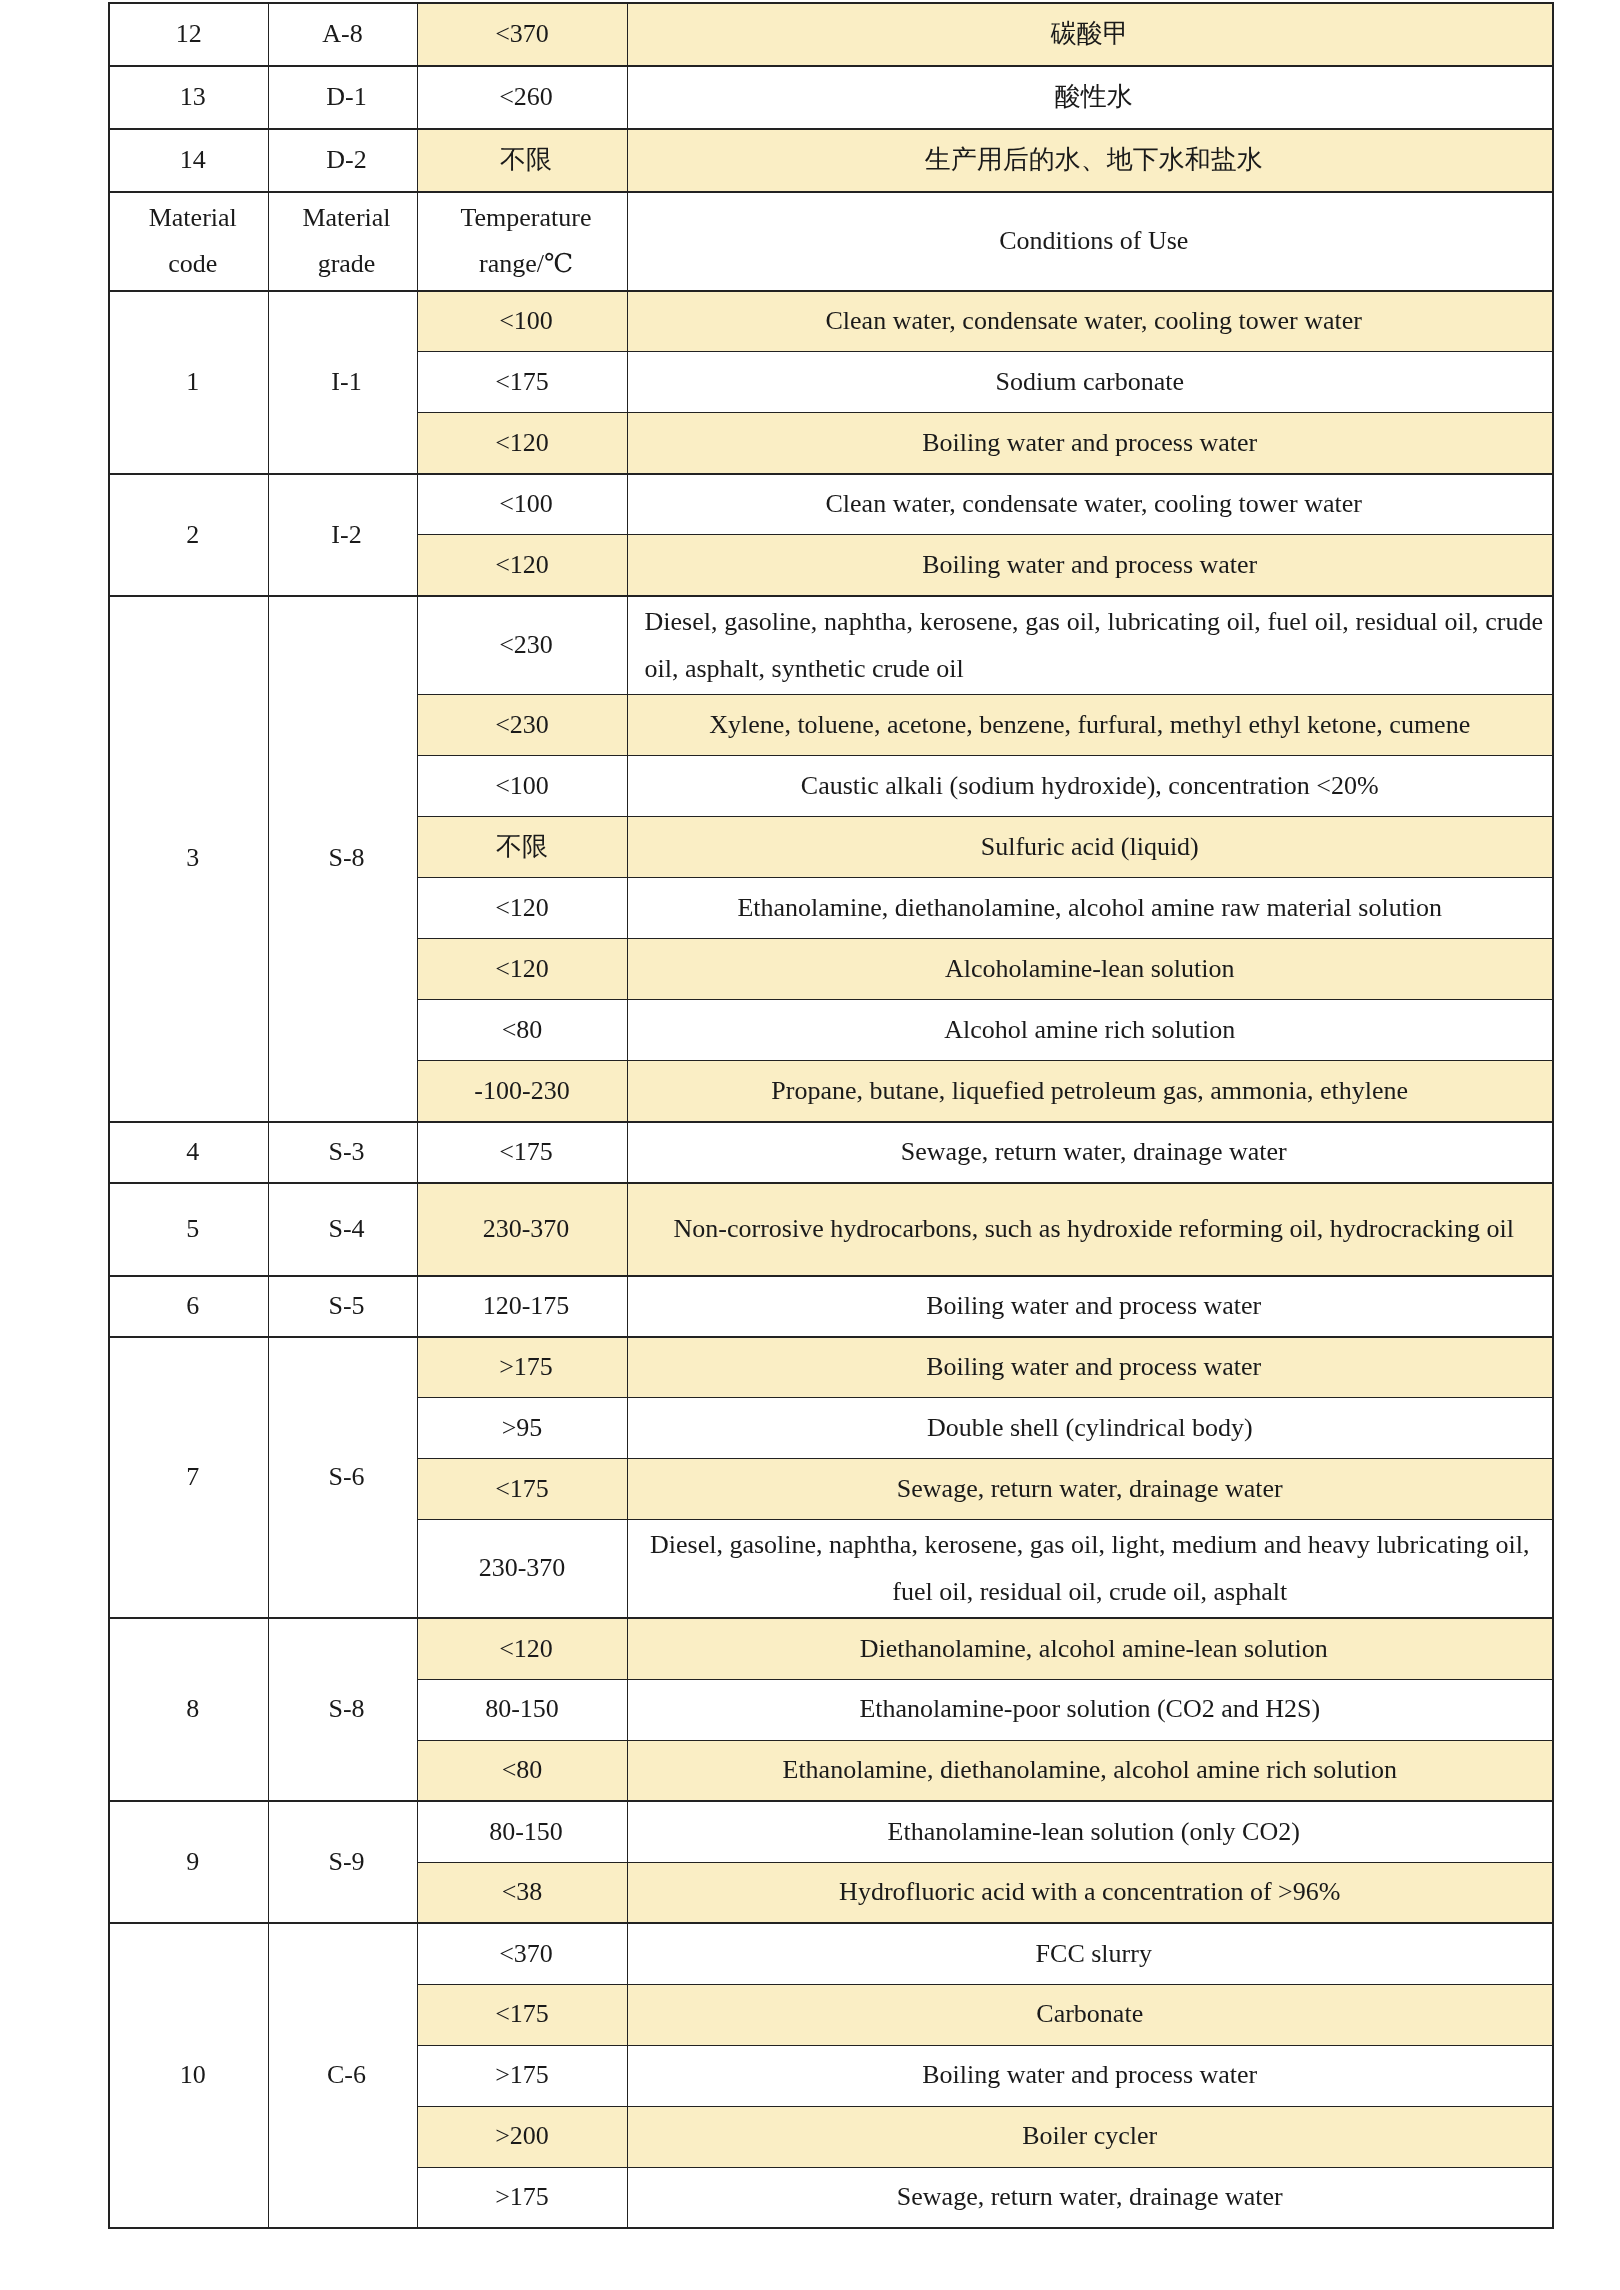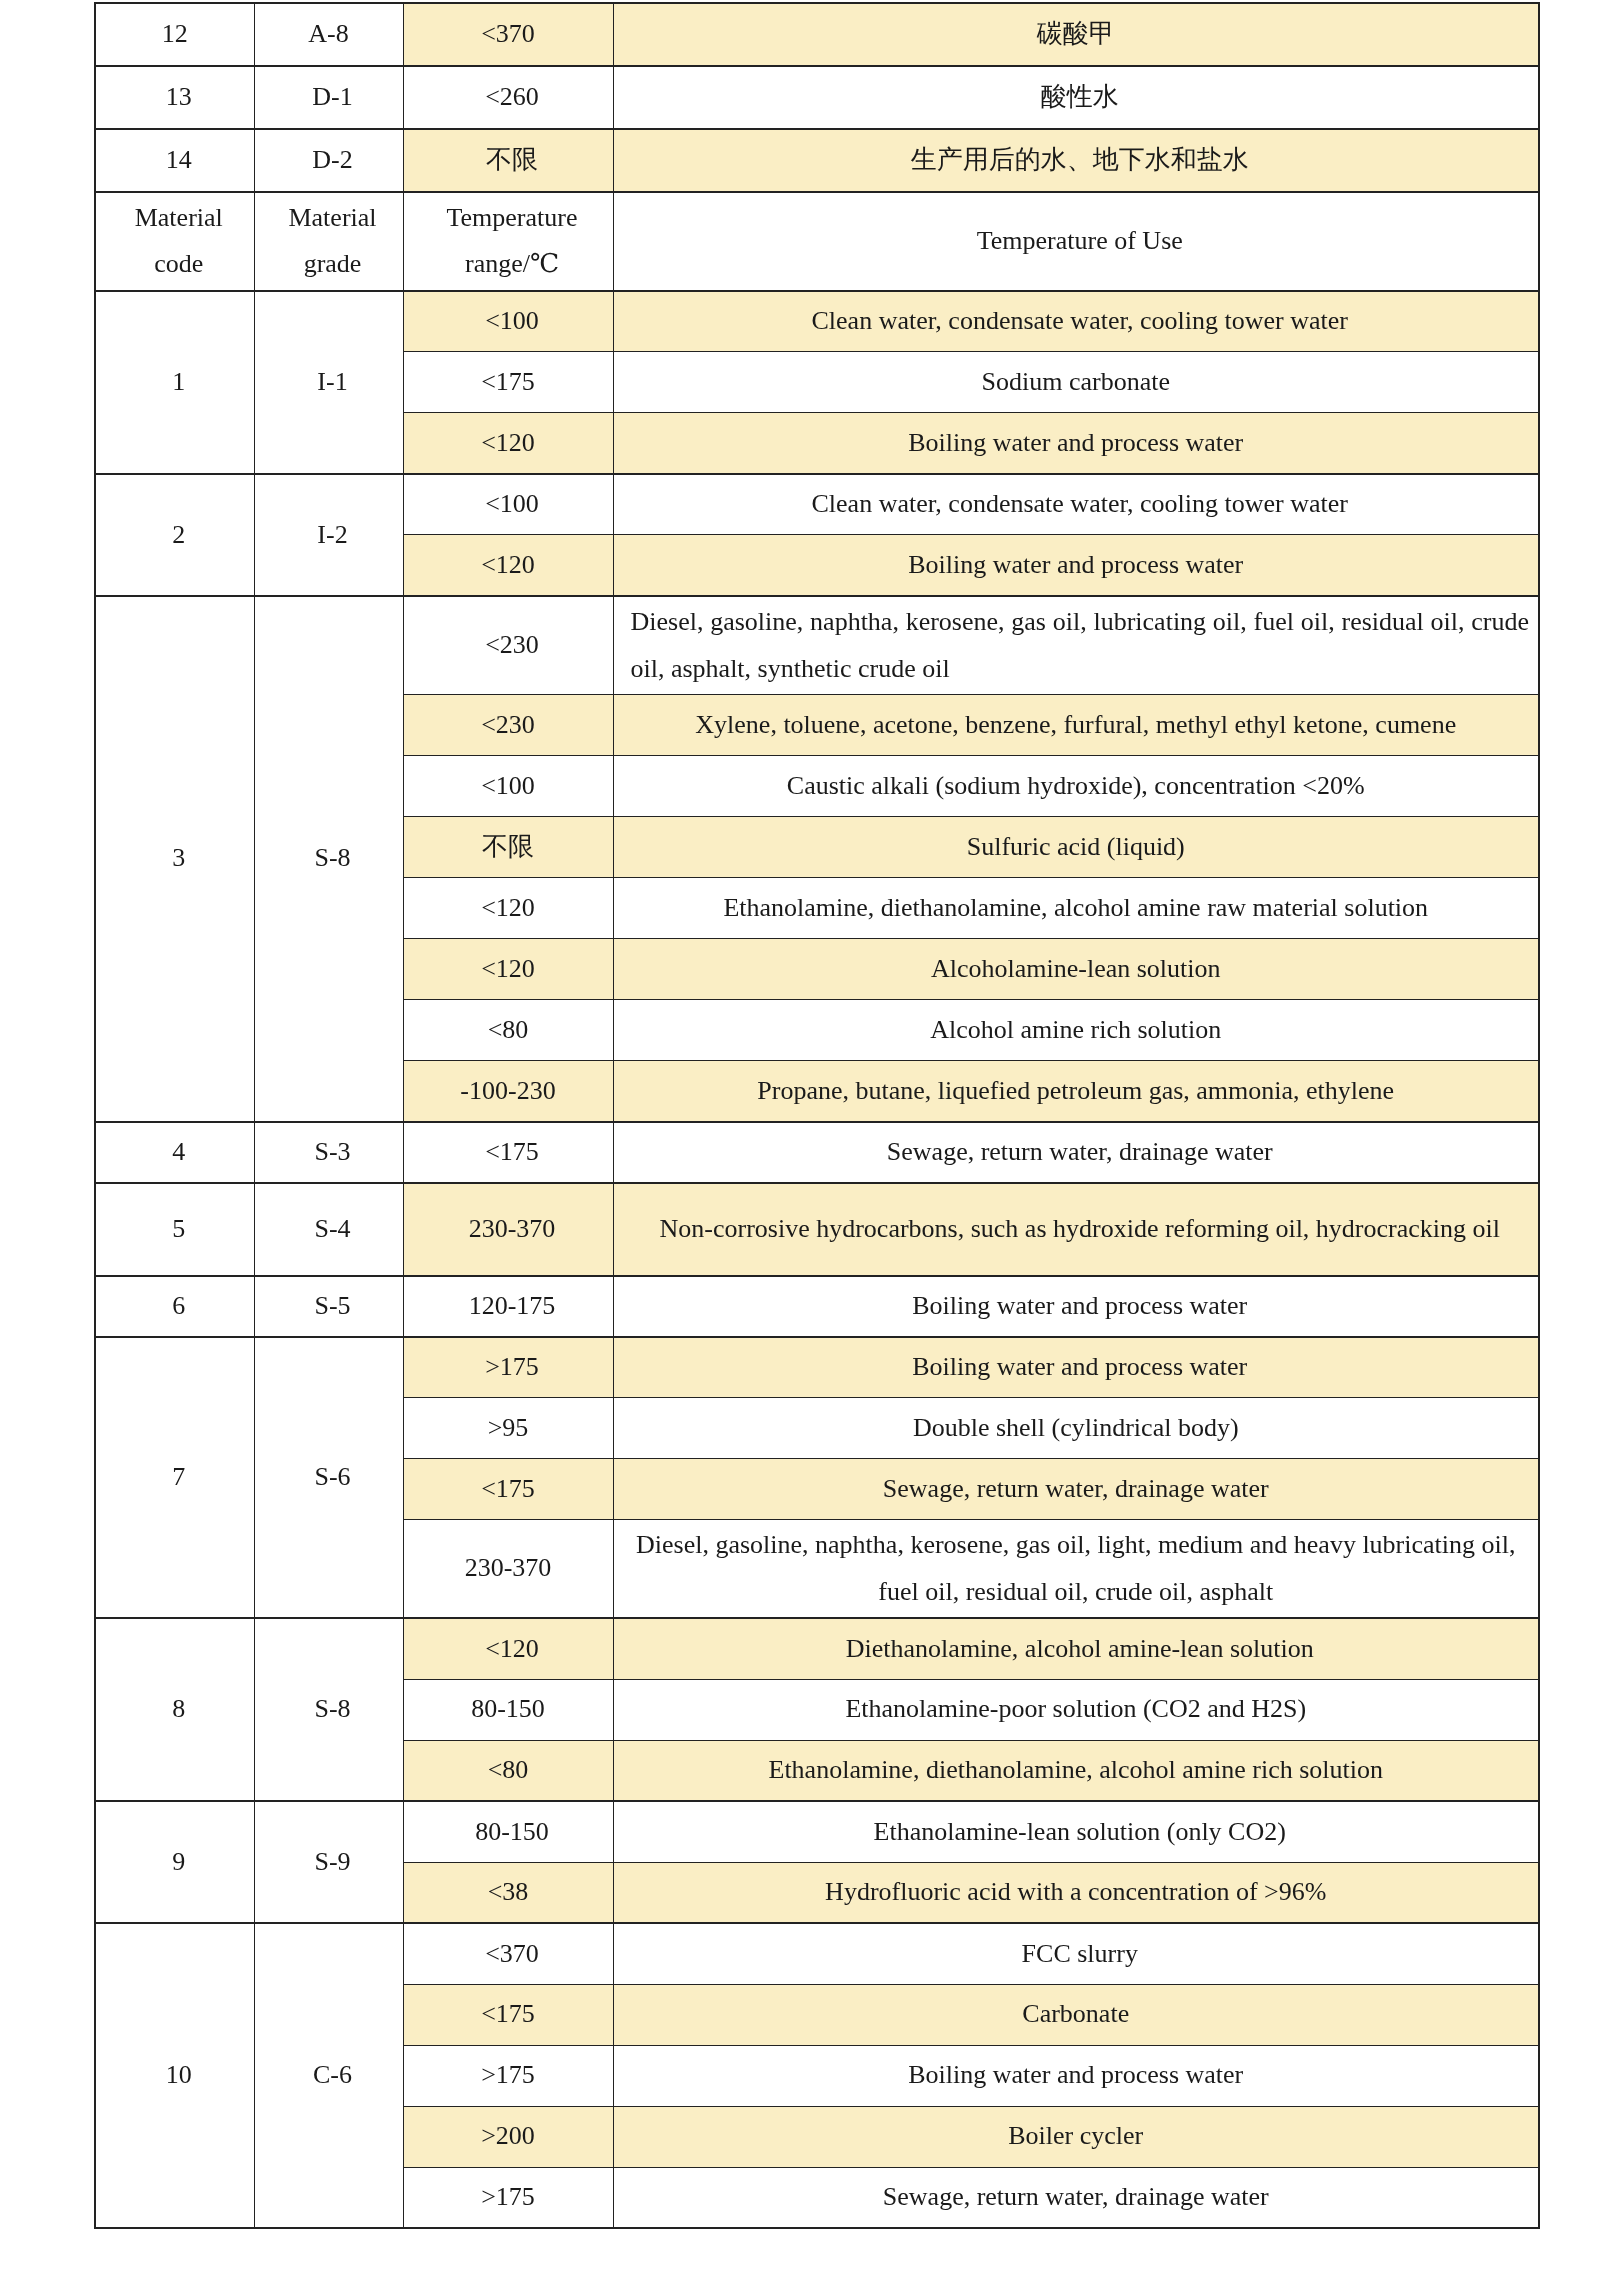--- a/index.html
+++ b/index.html
@@ -1,18 +1,18 @@
 <!DOCTYPE html>
 <html style="font-size:14.3px"><head>
 <meta charset="utf-8">
 <style>
   html,body{margin:0;padding:0;background:#ffffff;}
   .page{position:relative;width:1620px;height:2291px;background:#ffffff;overflow:hidden;
         font-family:"Liberation Serif","DejaVu Serif",serif;color:#1a1a1a;}
-  table.mat{position:absolute;left:94px;top:1.8px;width:1444px;border-collapse:collapse;
+  table.mat{position:absolute;left:108px;top:1.8px;width:1444px;border-collapse:collapse;
         table-layout:fixed;border:2.7px solid #222222;}
   col.c1{width:159px;} col.c2{width:149px;} col.c3{width:210px;} col.c4{width:926px;}
   td,th{border:1.8px solid #222222;font-size:26px;line-height:1.8;font-weight:normal;
         text-align:center;vertical-align:middle;padding:1.8px 9px;
         overflow:hidden;}
   tr.gsep > td, tr.gsep > th{border-top-width:2.7px;padding-left:17px;}
   .shaded{background:#FAEEC5;}
   .rh70{height:63px;} .rh110{height:99px;} .rh68{height:61px;} .rh104{height:93px;}
   td.justify{text-align:justify;text-align-last:left;margin-top:29px;}
 </style>
@@ -45,21 +45,21 @@
     <td>14</td>
     <td>D-2</td>
     <td class="shaded">不限</td>
     <td class="shaded">生产用后的水、地下水和盐水</td>
   </tr>
 
   <tr class="rh110 gsep">
     <th>Material code</th>
     <th>Material grade</th>
     <th>Temperature range/℃</th>
-    <th>Temperature of Use</th>
+    <th>Conditions of Use</th>
   </tr>
 
   <tr class="rh68 gsep">
     <td rowspan="3">1</td>
     <td rowspan="3">I-1</td>
     <td class="shaded">&lt;100</td>
     <td class="shaded">Clean water, condensate water, cooling tower water</td>
   </tr>
   <tr class="rh68">
     <td>&lt;175</td>

